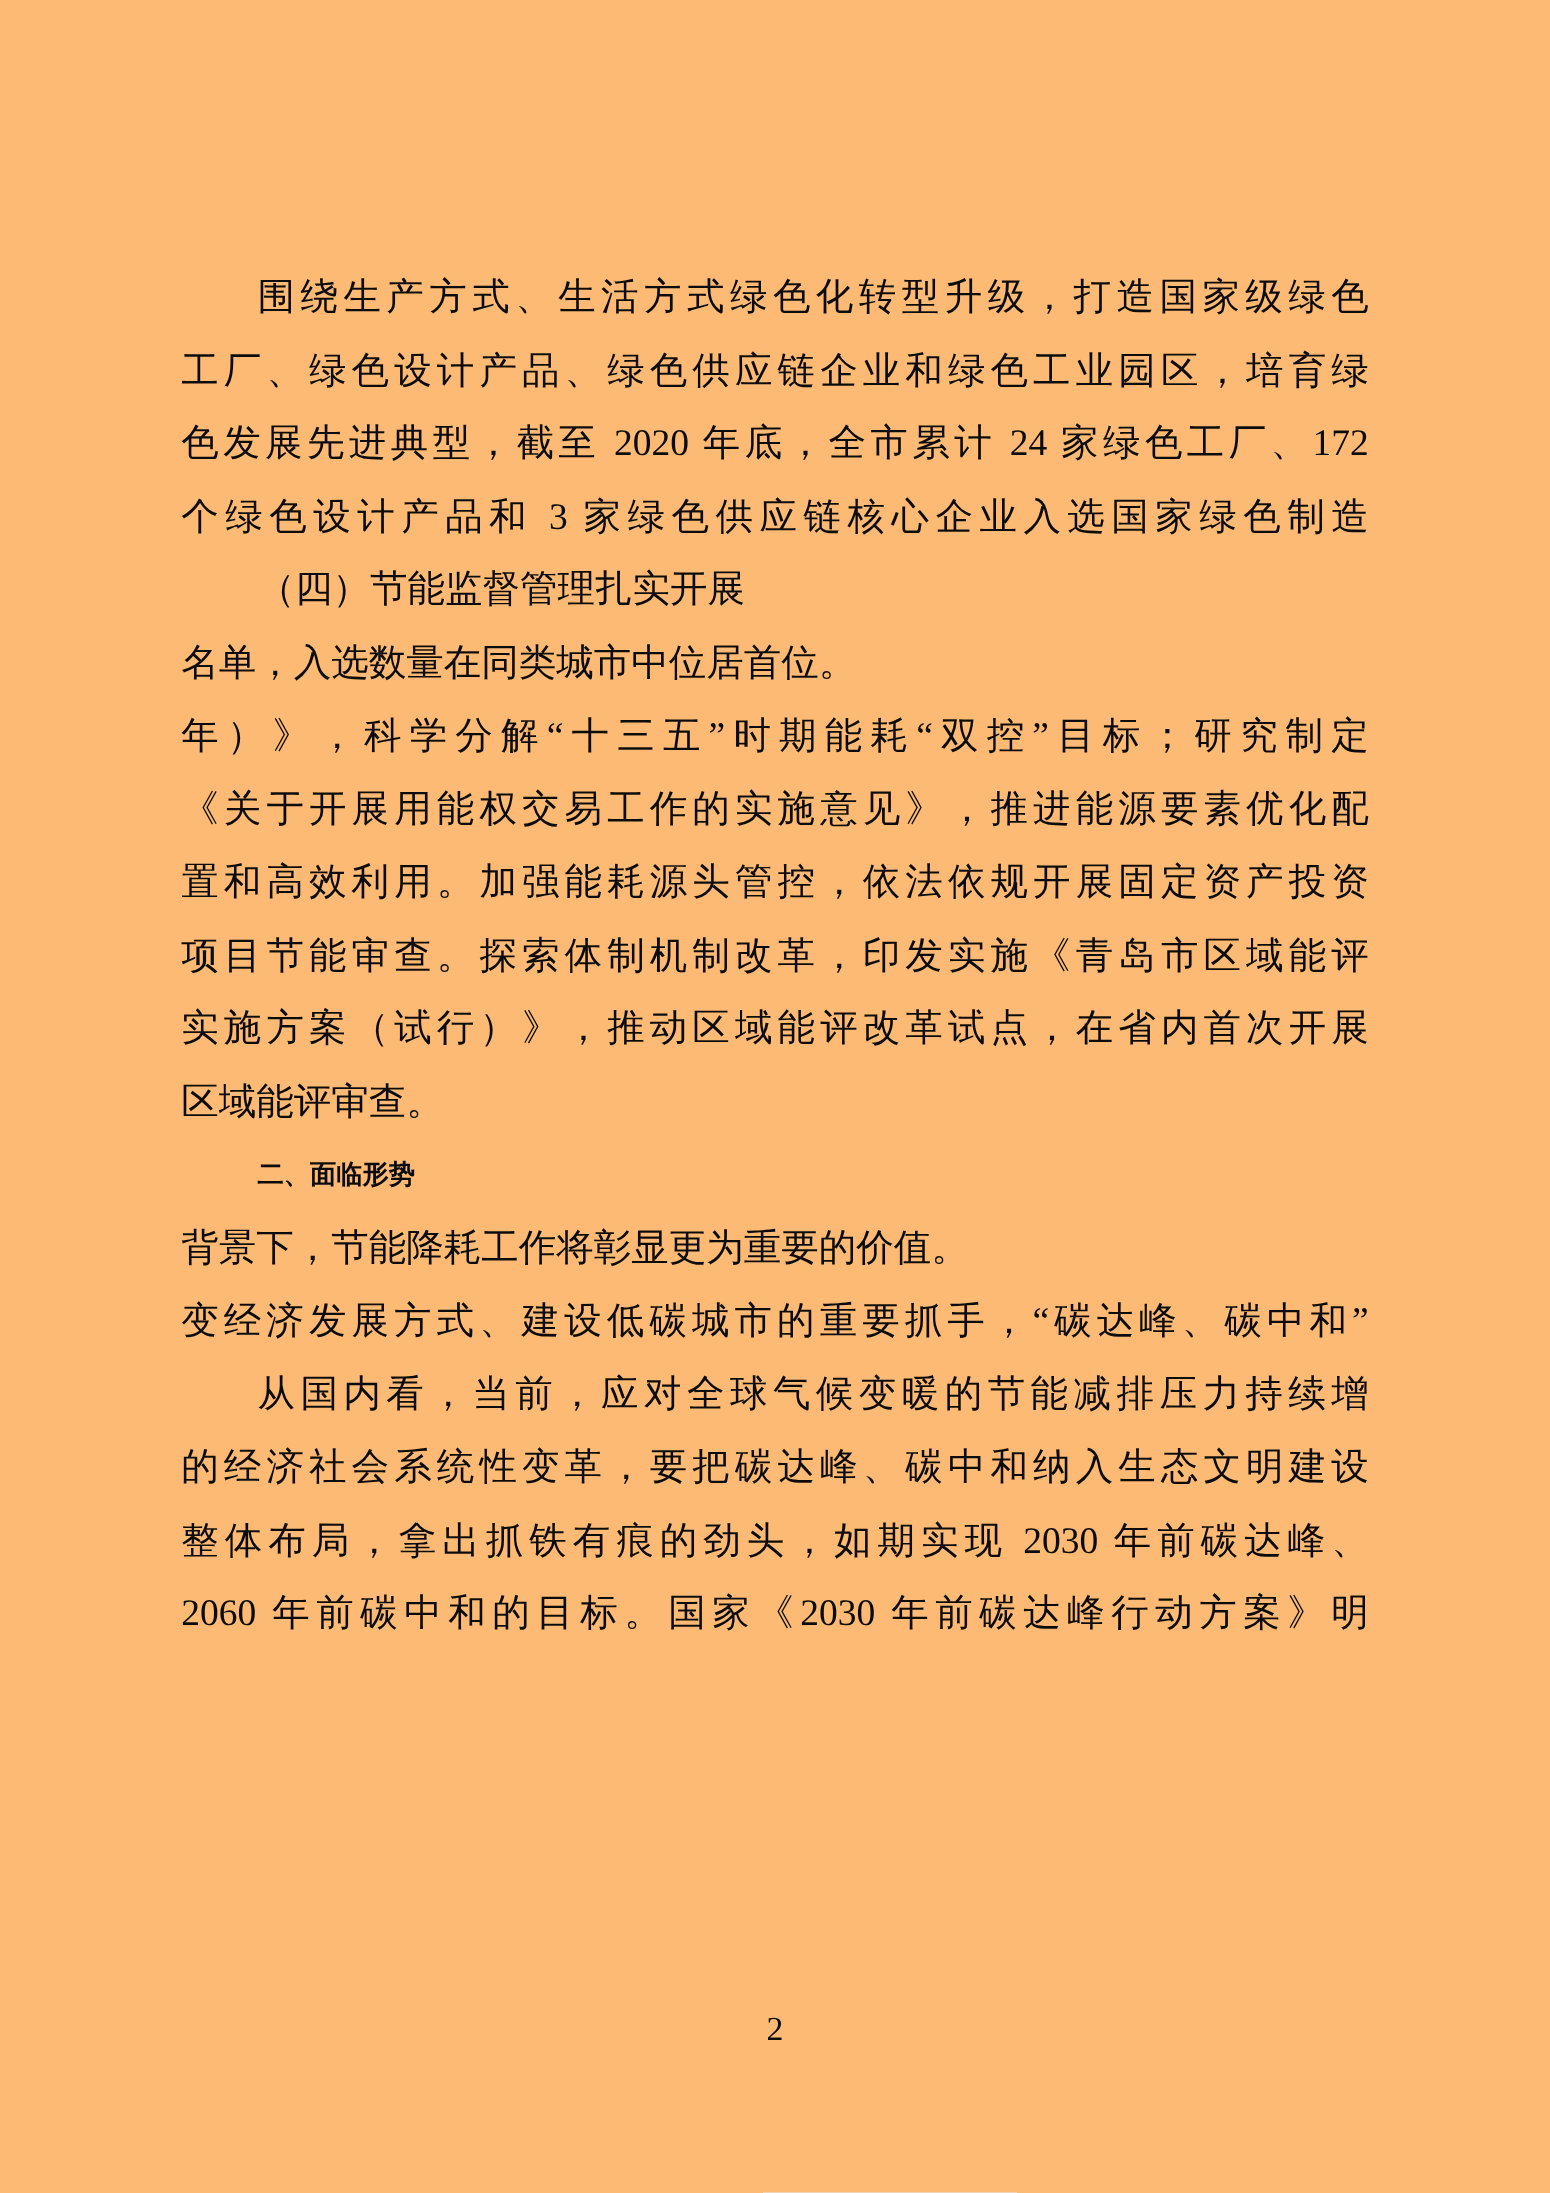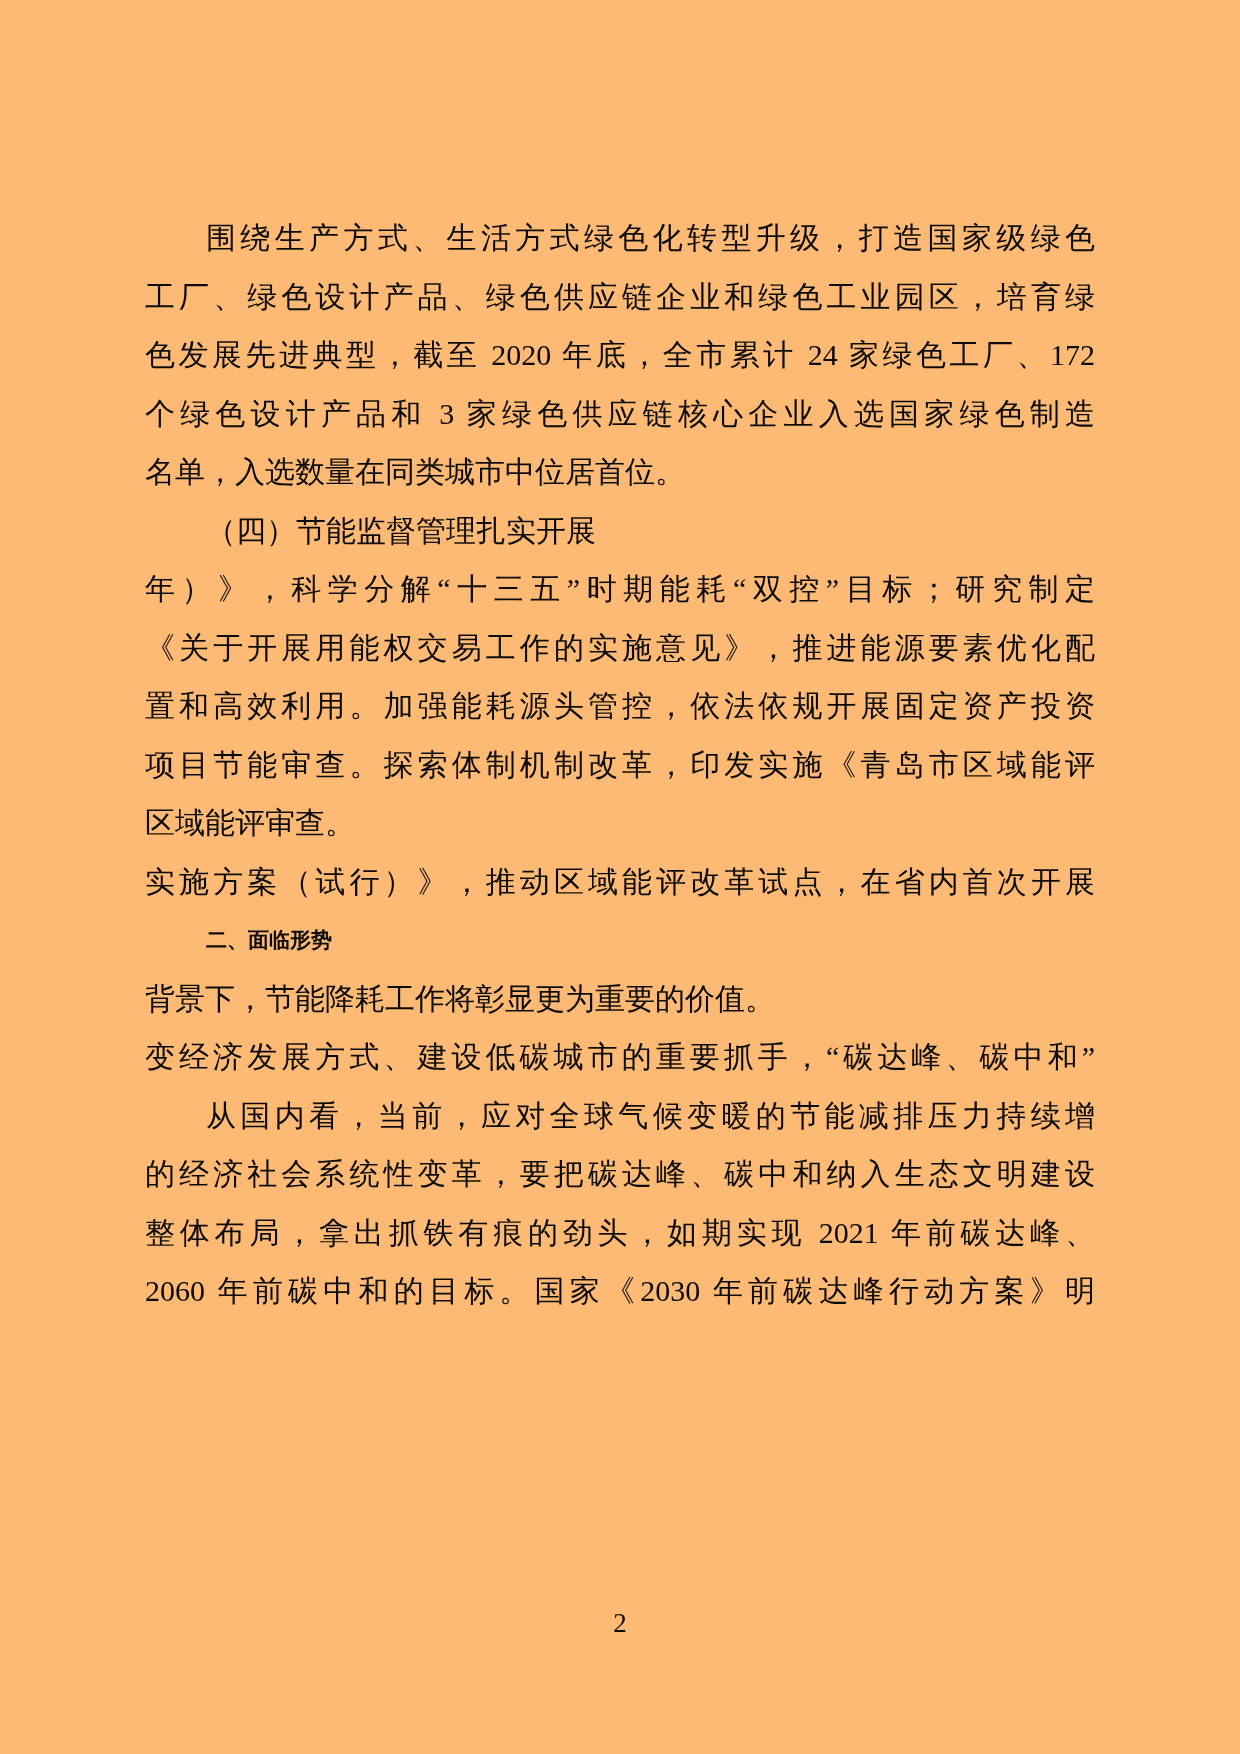--- a/index.html
+++ b/index.html
@@ -56,30 +56,30 @@
 </style>
 </head>
 <body>
 
 <div class="page">
   <div class="content" id="doc-body">
       <div class="line justify indent">围绕生产方式、生活方式绿色化转型升级，打造国家级绿色</div>
       <div class="line justify">工厂、绿色设计产品、绿色供应链企业和绿色工业园区，培育绿</div>
       <div class="line justify">色发展先进典型，截至 2020 年底，全市累计 24 家绿色工厂、172</div>
       <div class="line justify">个绿色设计产品和 3 家绿色供应链核心企业入选国家绿色制造</div>
+      <div class="line indent">（四）节能监督管理扎实开展</div>
       <div class="line">名单，入选数量在同类城市中位居首位。</div>
-      <div class="line indent">（四）节能监督管理扎实开展</div>
       <div class="line justify">年）》，科学分解“十三五”时期能耗“双控”目标；研究制定</div>
       <div class="line justify">《关于开展用能权交易工作的实施意见》，推进能源要素优化配</div>
       <div class="line justify">置和高效利用。加强能耗源头管控，依法依规开展固定资产投资</div>
       <div class="line justify">项目节能审查。探索体制机制改革，印发实施《青岛市区域能评</div>
+      <div class="line justify">实施方案（试行）》，推动区域能评改革试点，在省内首次开展</div>
       <div class="line">区域能评审查。</div>
-      <div class="line justify">实施方案（试行）》，推动区域能评改革试点，在省内首次开展</div>
       <div class="line indent heading-bold">二、面临形势</div>
       <div class="line">背景下，节能降耗工作将彰显更为重要的价值。</div>
       <div class="line justify">变经济发展方式、建设低碳城市的重要抓手，“碳达峰、碳中和”</div>
       <div class="line justify indent"><b class="lead">从国内看，</b>当前，应对全球气候变暖的节能减排压力持续增</div>
       <div class="line justify">的经济社会系统性变革，要把碳达峰、碳中和纳入生态文明建设</div>
-      <div class="line justify">整体布局，拿出抓铁有痕的劲头，如期实现 2021 年前碳达峰、</div>
+      <div class="line justify">整体布局，拿出抓铁有痕的劲头，如期实现 2030 年前碳达峰、</div>
       <div class="line justify">2060 年前碳中和的目标。国家《2030 年前碳达峰行动方案》明</div>
     </div>
   <div class="footer">2</div>
 </div>
 
 </body></html>

